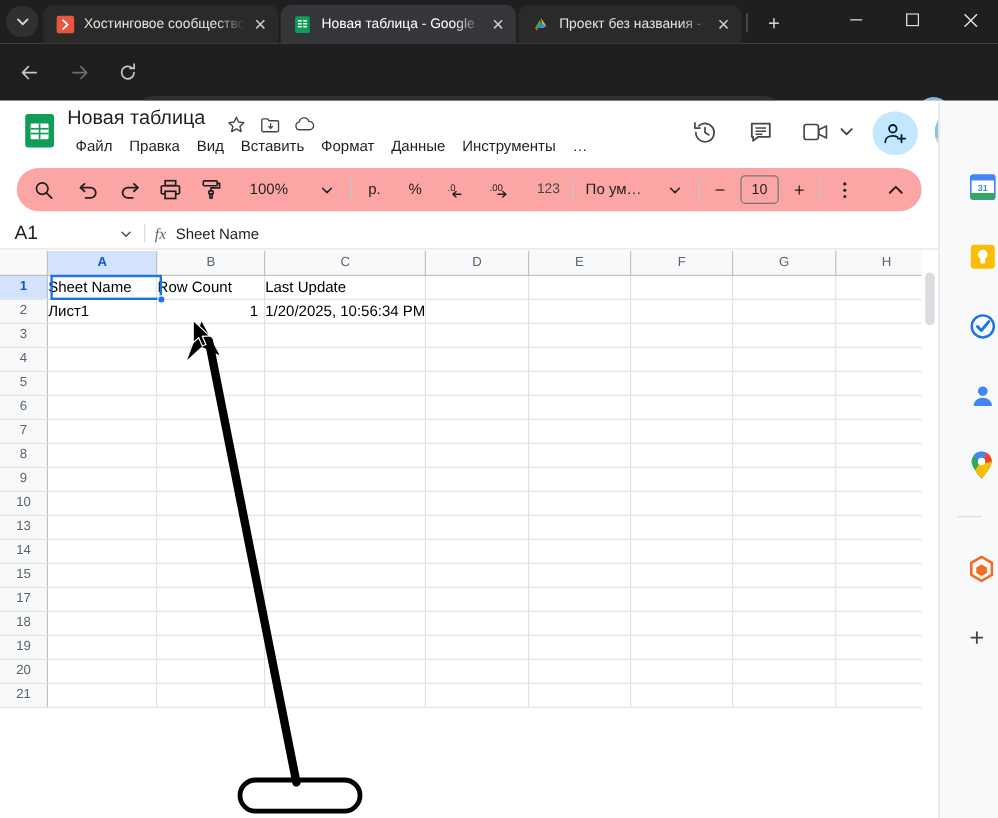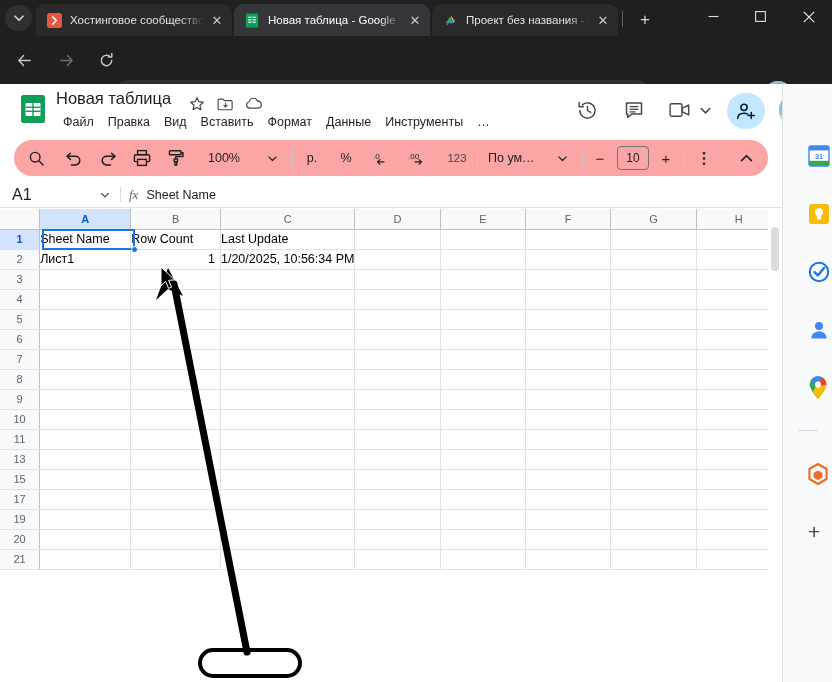--- a/index.html
+++ b/index.html
@@ -710,54 +710,65 @@
               <td class="cell"></td>
               <td class="cell"></td>
               <td class="cell"></td>
               <td class="cell"></td>
               <td class="cell"></td>
               <td class="cell"></td>
               <td class="cell"></td>
               <td class="cell"></td>
             </tr>
         <tr>
-              <td class="rowhdr">11</td>
-              <td class="cell"></td>
-              <td class="cell"></td>
-              <td class="cell"></td>
-              <td class="cell"></td>
-              <td class="cell"></td>
-              <td class="cell"></td>
-              <td class="cell"></td>
-              <td class="cell"></td>
-            </tr>
-        <tr>
               <td class="rowhdr">13</td>
               <td class="cell"></td>
               <td class="cell"></td>
               <td class="cell"></td>
               <td class="cell"></td>
               <td class="cell"></td>
               <td class="cell"></td>
               <td class="cell"></td>
               <td class="cell"></td>
             </tr>
         <tr>
+              <td class="rowhdr">14</td>
+              <td class="cell"></td>
+              <td class="cell"></td>
+              <td class="cell"></td>
+              <td class="cell"></td>
+              <td class="cell"></td>
+              <td class="cell"></td>
+              <td class="cell"></td>
+              <td class="cell"></td>
+            </tr>
+        <tr>
               <td class="rowhdr">15</td>
               <td class="cell"></td>
               <td class="cell"></td>
               <td class="cell"></td>
               <td class="cell"></td>
               <td class="cell"></td>
               <td class="cell"></td>
               <td class="cell"></td>
               <td class="cell"></td>
             </tr>
         <tr>
               <td class="rowhdr">17</td>
+              <td class="cell"></td>
+              <td class="cell"></td>
+              <td class="cell"></td>
+              <td class="cell"></td>
+              <td class="cell"></td>
+              <td class="cell"></td>
+              <td class="cell"></td>
+              <td class="cell"></td>
+            </tr>
+        <tr>
+              <td class="rowhdr">18</td>
               <td class="cell"></td>
               <td class="cell"></td>
               <td class="cell"></td>
               <td class="cell"></td>
               <td class="cell"></td>
               <td class="cell"></td>
               <td class="cell"></td>
               <td class="cell"></td>
             </tr>
         <tr>

